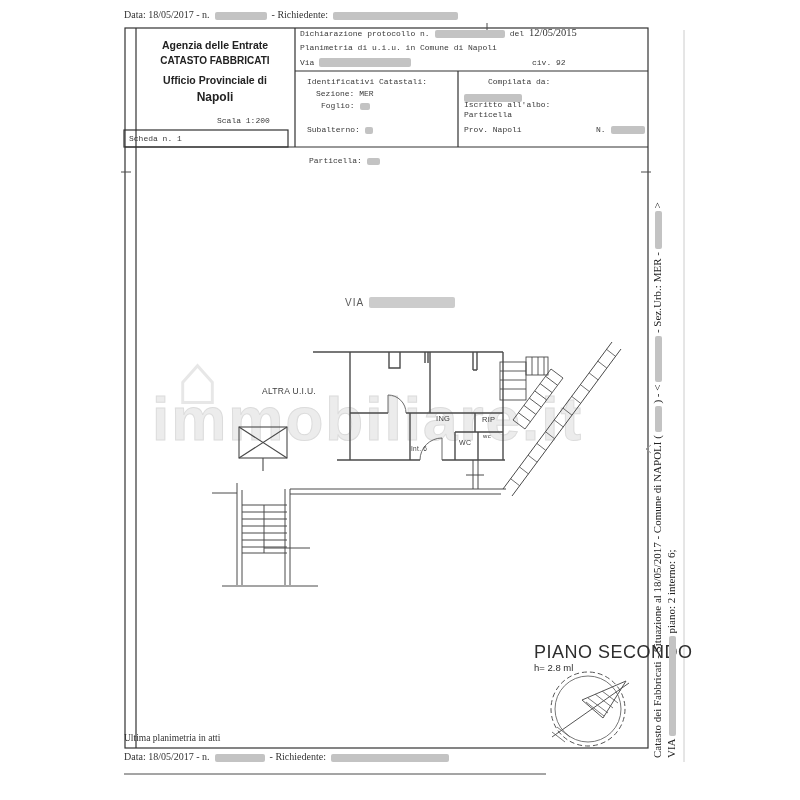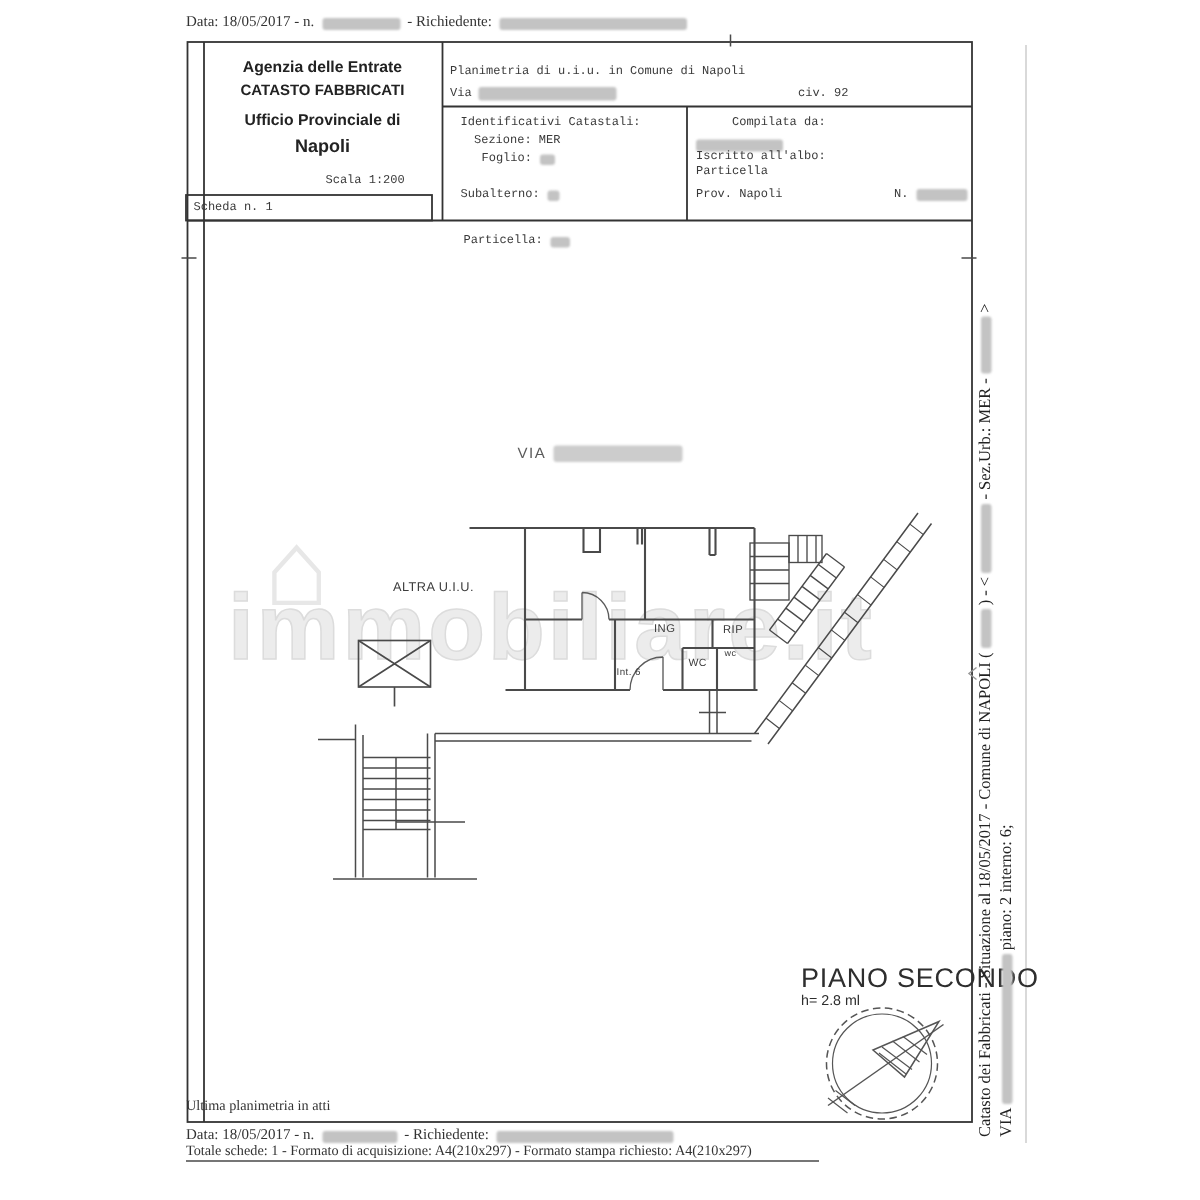--- a/index.html
+++ b/index.html
@@ -111,20 +111,26 @@
     <span class="redact" style="width:125px;height:8px;"></span>
   </div>
 
   <div class="abs agency" style="left:137px;top:39px;width:156px;">
     <div style="font-size:10.5px;margin-bottom:4px;">Agenzia delle Entrate</div>
     <div style="font-size:10px;margin-bottom:8px;">CATASTO FABBRICATI</div>
     <div style="font-size:10.5px;margin-bottom:4px;">Ufficio Provinciale di</div>
     <div style="font-size:12px;">Napoli</div>
   </div>
 
+  <div class="abs mono row" style="left:300px;top:27px;">
+    <span>Dichiarazione protocollo n.</span>
+    <span class="redact" style="width:70px;height:8px;"></span>
+    <span>del</span>
+    <span class="serif" style="font-size:10.5px;">12/05/2015</span>
+  </div>
   <div class="abs mono" style="left:300px;top:43px;">Planimetria di u.i.u. in Comune di Napoli</div>
   <div class="abs mono row" style="left:300px;top:58px;">
     <span>Via</span>
     <span class="redact" style="width:92px;height:9px;"></span>
   </div>
   <div class="abs mono" style="left:532px;top:58px;">civ. 92</div>
 
   <div class="abs mono" style="left:307px;top:77px;">Identificativi Catastali:</div>
   <div class="abs mono" style="left:316px;top:89px;">Sezione: MER</div>
   <div class="abs mono row" style="left:321px;top:101px;">
@@ -169,21 +175,20 @@
   <div class="abs" style="left:534px;top:642px;font-size:18px;letter-spacing:.5px;color:#2e2e2e;">PIANO SECONDO</div>
   <div class="abs" style="left:534px;top:662px;font-size:9.5px;color:#2e2e2e;">h= 2.8 ml</div>
 
   <div class="abs serif" style="left:124px;top:733px;font-size:9.5px;">Ultima planimetria in atti</div>
   <div class="abs serif row" style="left:124px;top:751px;">
     <span>Data: 18/05/2017 - n.</span>
     <span class="redact" style="width:50px;height:8px;"></span>
     <span>- Richiedente:</span>
     <span class="redact" style="width:118px;height:8px;"></span>
   </div>
-  <div class="abs serif" style="left:124px;top:763px;font-size:9.5px;">Totale schede: 1 - Formato di acquisizione: A4(210x297)  - Formato stampa richiesto: A4(210x297)</div>
 
   <div class="abs side" style="left:650px;top:758px;width:722px;height:30px;">
     <div class="ln">
       <span>Catasto dei Fabbricati - Situazione al 18/05/2017 - Comune di NAPOLI (</span>
       <span class="redact" style="width:26px;height:7px;"></span>
       <span>) - &lt;</span>
       <span class="redact" style="width:46px;height:7px;"></span>
       <span>- Sez.Urb.: MER -</span>
       <span class="redact" style="width:38px;height:7px;"></span>
       <span>&gt;</span>

